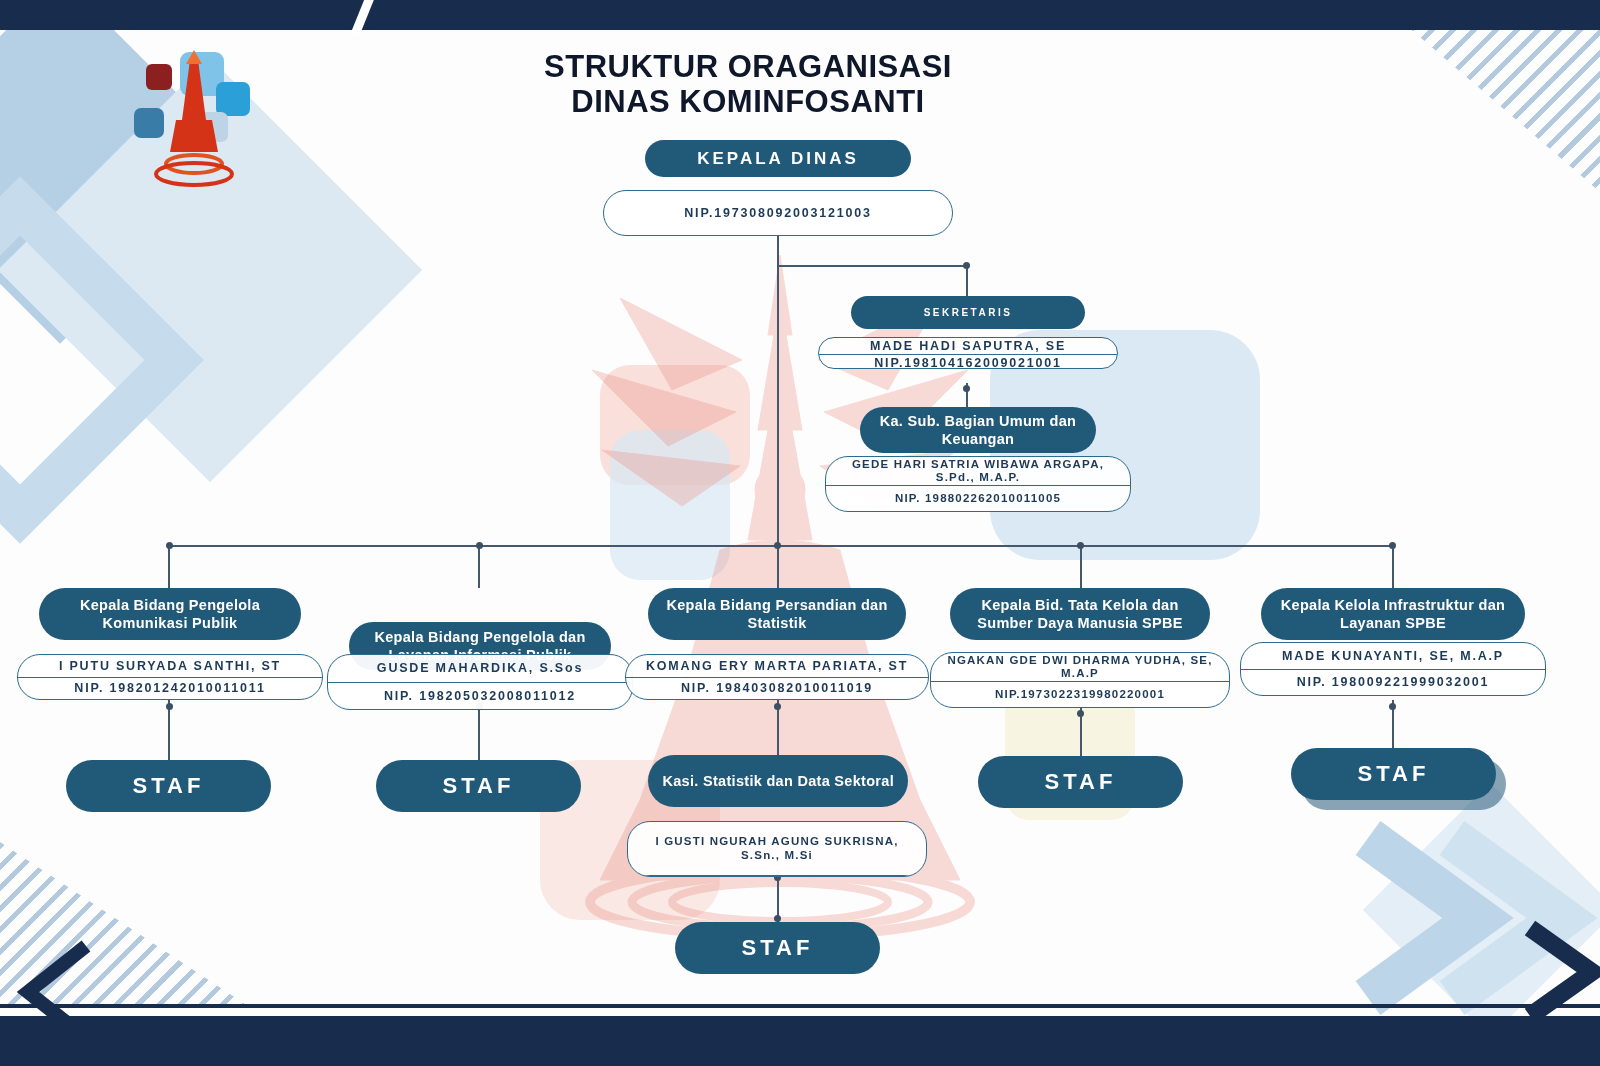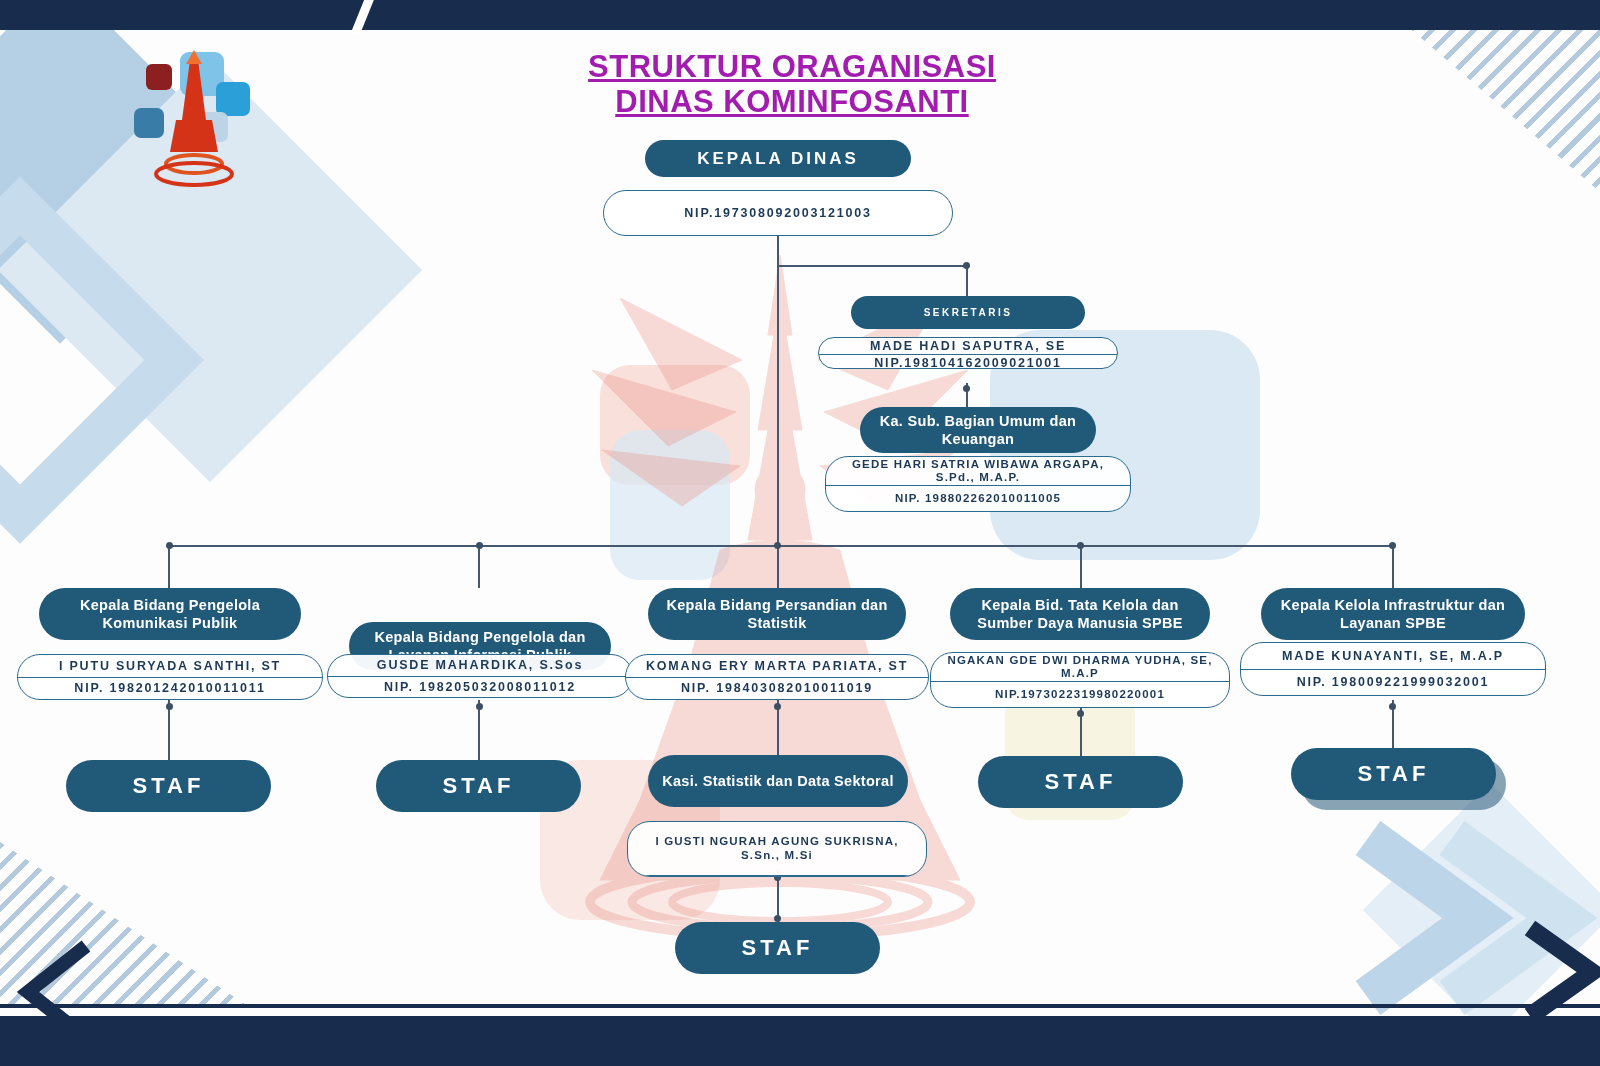--- a/index.html
+++ b/index.html
@@ -21,29 +21,29 @@
     clip-path:polygon(12% 0, 100% 0, 100% 100%);
     background:repeating-linear-gradient(135deg,#b3c9dd 0 5px, transparent 5px 15px); }
   .hatch-bl { left:0; top:842px; width:245px; height:162px;
     clip-path:polygon(0 0, 100% 100%, 0 100%);
     background:repeating-linear-gradient(135deg,#b3c9dd 0 5px, transparent 5px 15px); }
   .blob { position:absolute; z-index:1; }
   .watermark { position:absolute; left:480px; top:240px; z-index:1; opacity:0.3; }
   .deco-svg { position:absolute; left:0; top:0; z-index:1; pointer-events:none; }
 
   
-  .title { position:absolute; left:542px; top:50px; width:500px; text-align:center; z-index:5;
-    color:#a21caf; font-weight:bold; font-size:31px; letter-spacing:0.5px; line-height:1.12;text-decoration:underline; }
+  .title { position:absolute; left:498px; top:50px; width:500px; text-align:center; z-index:5;
+    color:#0f172a; font-weight:bold; font-size:31px; letter-spacing:0.5px; line-height:1.12; }
 
   
   .pill { position:absolute; background:#215a79; border-radius:26px; color:#fff; font-weight:bold;
     display:flex; align-items:center; justify-content:center; text-align:center; z-index:5; }
   .pill-lg { font-size:17px; letter-spacing:3px; }
   .pill-md { font-size:10px; letter-spacing:2.5px; }
-  .pill-2l { font-size:14.5px; letter-spacing:0.3px; line-height:1.25; padding:4px 14px; }
+  .pill-2l { font-size:14.5px; letter-spacing:0.3px; line-height:1.25; padding:4px 14px;justify-content:flex-end; }
   .staf { font-size:22px; letter-spacing:4px; }
   .staf-shadow { box-shadow:10px 10px 0 rgba(40,90,120,0.55); }
 
   .namebox { position:absolute; background:rgba(255,255,255,0.95); border:1.6px solid #2b6b8e;
     border-radius:23px; display:flex; flex-direction:column; z-index:5; overflow:hidden; }
   .nb-name, .nb-nip { flex:1; display:flex; align-items:center; justify-content:center; text-align:center;
     font-weight:bold; color:#1c3a57; font-size:12.5px; letter-spacing:1.8px; padding:1px 8px; line-height:1.15; }
   .nb-name { border-bottom:1.5px solid #2b6b8e; }
   .small .nb-name, .small .nb-nip { font-size:11.5px; letter-spacing:1.2px; }
 
@@ -176,21 +176,21 @@
     <div class="nb-name">I PUTU SURYADA SANTHI, ST</div>
     <div class="nb-nip">NIP. 198201242010011011</div>
   </div>
   <div class="pill staf" style="left:66px;top:760px;width:205px;height:52px;">
     <span>STAF</span>
   </div>
 
   <div class="pill pill-2l" style="left:349px;top:588px;width:262px;height:48px;margin-top:34px;">
     <span>Kepala Bidang Pengelola dan Layanan Informasi Publik</span>
   </div>
-  <div class="namebox" style="left:327px;top:654px;width:306px;height:44px;">
+  <div class="namebox" style="left:327px;top:654px;width:306px;height:56px;">
     <div class="nb-name">GUSDE MAHARDIKA, S.Sos</div>
     <div class="nb-nip">NIP. 198205032008011012</div>
   </div>
   <div class="pill staf" style="left:376px;top:760px;width:205px;height:52px;">
     <span>STAF</span>
   </div>
 
   <div class="pill pill-2l" style="left:648px;top:588px;width:258px;height:52px;">
     <span>Kepala Bidang Persandian dan Statistik</span>
   </div>

